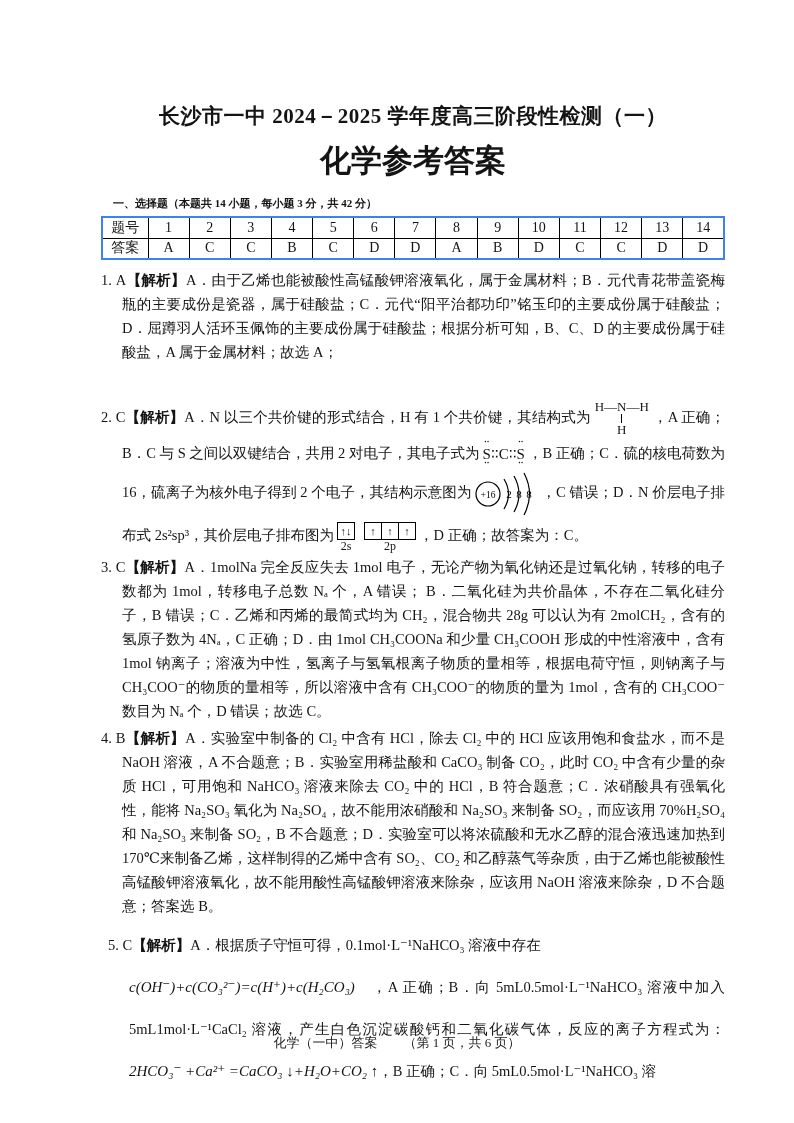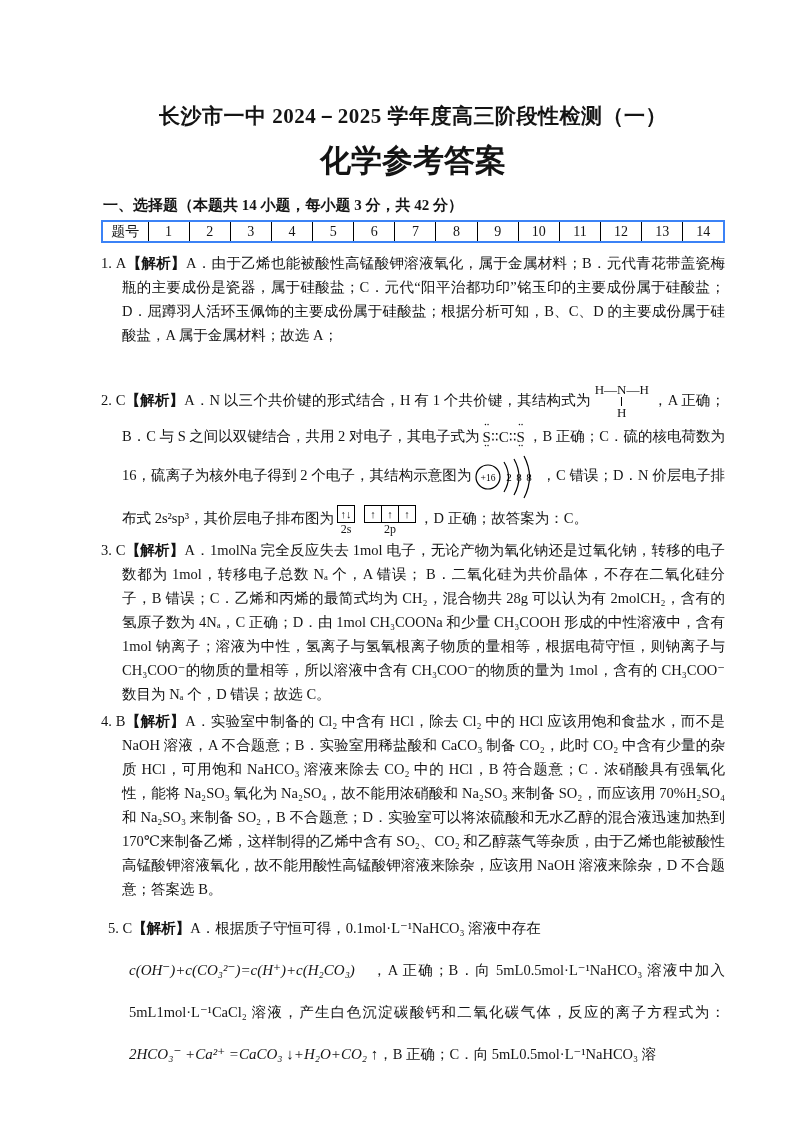--- a/index.html
+++ b/index.html
@@ -23,23 +23,23 @@
     margin:0 0 10px 0;
   }
   .doc-subtitle {
     text-align:center;
     font-size:31px;
     font-weight:bold;
     font-family:"Liberation Sans","DejaVu Sans",sans-serif;
     margin:0 0 14px 0;
   }
   .section-heading {
-    font-size:15px;
+    font-size:11px;
     font-weight:bold;
-    margin:0 0 5px 2px;
+    margin:0 0 5px 12px;
   }
 
   table.answers {
     width:100%;
     border-collapse:collapse;
     border:2px solid #3b82f6;
     table-layout:fixed;
   }
   table.answers td {
     border:1px solid #000;
@@ -153,20 +153,37 @@
         <td>6</td>
         <td>7</td>
         <td>8</td>
         <td>9</td>
         <td>10</td>
         <td>11</td>
         <td>12</td>
         <td>13</td>
         <td>14</td>
       </tr>
+      <tr>
+        <td class="hdr">答案</td>
+        <td>A</td>
+        <td>C</td>
+        <td>C</td>
+        <td>B</td>
+        <td>C</td>
+        <td>D</td>
+        <td>D</td>
+        <td>A</td>
+        <td>B</td>
+        <td>D</td>
+        <td>C</td>
+        <td>C</td>
+        <td>D</td>
+        <td>D</td>
+      </tr>
     </tbody>
       </table>
 
     <div class="explanations">
 
       <div class="exp-item"><span>1.</span>&nbsp;<span>A</span><span class="tag">【解析】</span><span>A．由于乙烯也能被酸性高锰酸钾溶液氧化，属于金属材料；B．元代青花带盖瓷梅瓶的主要成份是瓷器，属于硅酸盐；C．元代“阳平治都功印”铭玉印的主要成份属于硅酸盐；D．屈蹲羽人活环玉佩饰的主要成份属于硅酸盐；根据分析可知，B、C、D 的主要成份属于硅酸盐，A 属于金属材料；故选 A；</span></div>
 
       <div class="exp-item roomy"><span>2.</span>&nbsp;<span>C</span><span class="tag">【解析】</span><span>A．N 以三个共价键的形式结合，H 有 1 个共价键，其结构式为</span><span class="nh3"><div>H—N—H</div><div class="bond"></div><div>H</div></span><span>，A 正确；B．C 与 S 之间以双键结合，共用 2 对电子，其电子式为</span><span class="eform"><span class="satom"><span class="dtop">¨</span><span>S</span><span class="dbot">¨</span></span><span>∶∶</span><span>C</span><span>∶∶</span><span class="satom"><span class="dtop">¨</span><span>S</span><span class="dbot">¨</span></span></span><span>，B 正确；C．硫的核电荷数为 16，硫离子为核外电子得到 2 个电子，其结构示意图为</span><svg class="ion-svg" width="66" height="48" viewBox="0 0 66 48">
             <circle cx="15" cy="24" r="12" fill="none" stroke="#000" stroke-width="1.2"></circle>
             <text x="15" y="27.5" font-size="9.5" text-anchor="middle">+16</text>
@@ -180,13 +197,14 @@
 
       <div class="exp-item"><span>3.</span>&nbsp;<span>C</span><span class="tag">【解析】</span><span>A．1molNa 完全反应失去 1mol 电子，无论产物为氧化钠还是过氧化钠，转移的电子数都为 1mol，转移电子总数 Nₐ 个，A 错误； B．二氧化硅为共价晶体，不存在二氧化硅分子，B 错误；C．乙烯和丙烯的最简式均为 CH₂，混合物共 28g 可以认为有 2molCH₂，含有的氢原子数为 4Nₐ，C 正确；D．由 1mol CH₃COONa 和少量 CH₃COOH 形成的中性溶液中，含有 1mol 钠离子；溶液为中性，氢离子与氢氧根离子物质的量相等，根据电荷守恒，则钠离子与 CH₃COO⁻的物质的量相等，所以溶液中含有 CH₃COO⁻的物质的量为 1mol，含有的 CH₃COO⁻数目为 Nₐ 个，D 错误；故选 C。</span></div>
 
       <div class="exp-item"><span>4.</span>&nbsp;<span>B</span><span class="tag">【解析】</span><span>A．实验室中制备的 Cl₂ 中含有 HCl，除去 Cl₂ 中的 HCl 应该用饱和食盐水，而不是 NaOH 溶液，A 不合题意；B．实验室用稀盐酸和 CaCO₃ 制备 CO₂，此时 CO₂ 中含有少量的杂质 HCl，可用饱和 NaHCO₃ 溶液来除去 CO₂ 中的 HCl，B 符合题意；C．浓硝酸具有强氧化性，能将 Na₂SO₃ 氧化为 Na₂SO₄，故不能用浓硝酸和 Na₂SO₃ 来制备 SO₂，而应该用 70%H₂SO₄ 和 Na₂SO₃ 来制备 SO₂，B 不合题意；D．实验室可以将浓硫酸和无水乙醇的混合液迅速加热到 170℃来制备乙烯，这样制得的乙烯中含有 SO₂、CO₂ 和乙醇蒸气等杂质，由于乙烯也能被酸性高锰酸钾溶液氧化，故不能用酸性高锰酸钾溶液来除杂，应该用 NaOH 溶液来除杂，D 不合题意；答案选 B。</span></div>
 
       <div class="exp-item roomier"><span>5.</span>&nbsp;<span>C</span><span class="tag">【解析】</span><span>A．根据质子守恒可得，0.1mol·L⁻¹NaHCO₃ 溶液中存在</span><br><span class="eq it">c(OH⁻)+c(CO₃²⁻)=c(H⁺)+c(H₂CO₃)</span><span>　，A 正确；B．向 5mL0.5mol·L⁻¹NaHCO₃ 溶液中加入 5mL1mol·L⁻¹CaCl₂ 溶液，产生白色沉淀碳酸钙和二氧化碳气体，反应的离子方程式为：</span><span class="eq">2HCO₃⁻ +Ca²⁺ =CaCO₃ ↓+H₂O+CO₂ ↑</span><span>，B 正确；C．向 5mL0.5mol·L⁻¹NaHCO₃ 溶</span></div>
 
     </div>
   </div>
 
+  <div class="footer">化学（一中）答案　　（第 1 页，共 6 页）</div>
 </div>
 
 </body></html>

